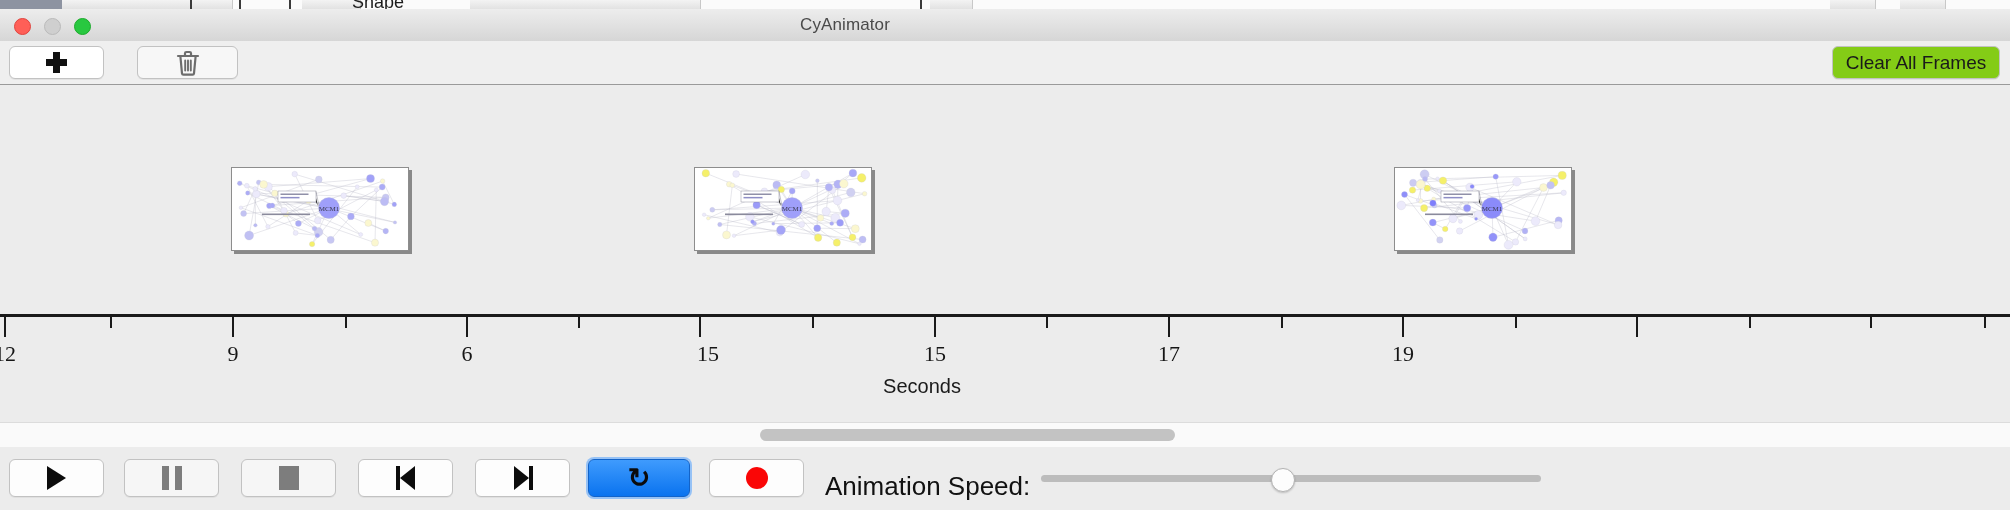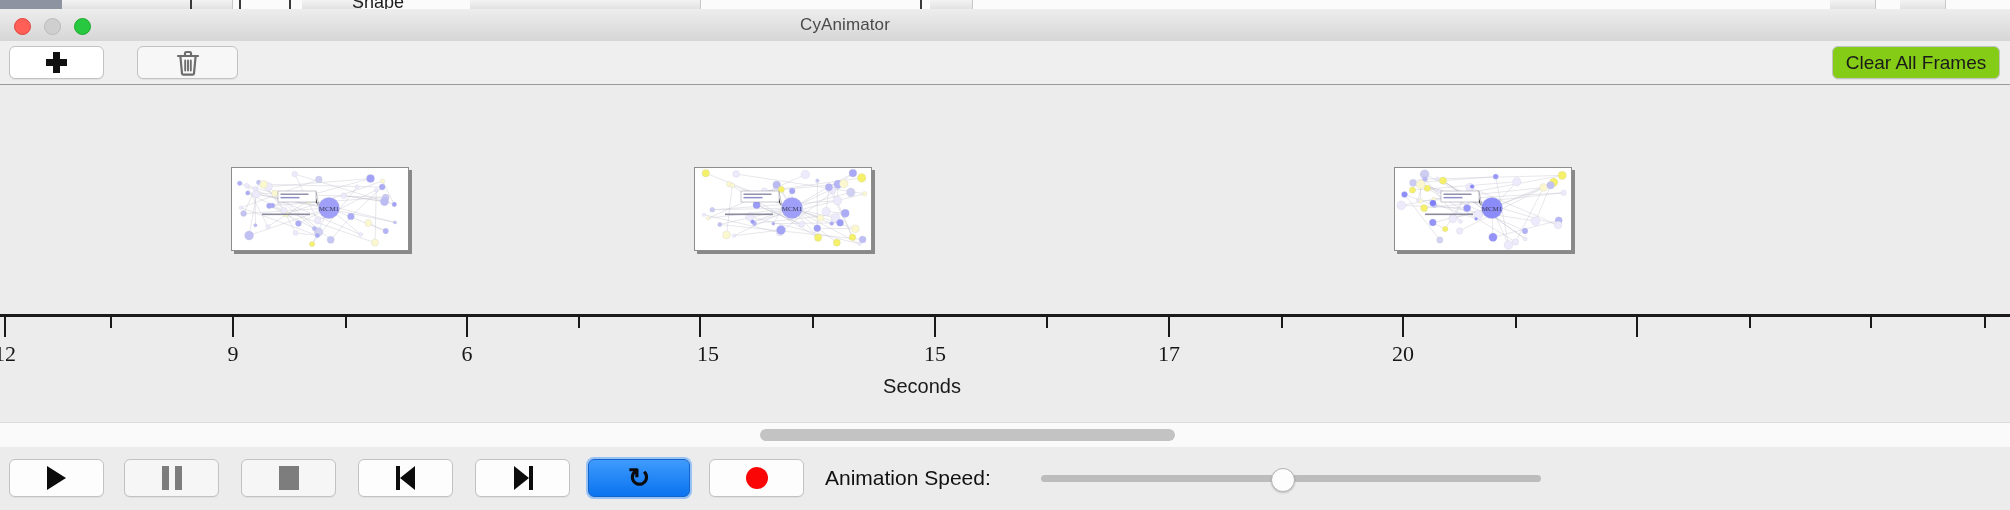--- a/index.html
+++ b/index.html
@@ -262,23 +262,23 @@
     width: 0; height: 0;
     border-left: 15px solid #0c0c0c;
     border-top: 12px solid transparent;
     border-bottom: 12px solid transparent;
   }
   .ico-loop { font-size: 27px; color: #0b0b0b; line-height: 1; font-weight: bold; }
   .ico-rec { width: 22px; height: 22px; border-radius: 50%; background: #fa0606; }
 
   .speed-label {
     position: absolute;
-    left: 825px; top: 12px;
+    left: 825px; top: 20px;
     height: 38px; line-height: 38px;
-    font-size: 21px;
+    font-size: 26px;
     color: #111;
   }
   .slider-track {
     position: absolute;
     left: 1041px; top: 28px;
     width: 500px; height: 7px;
     background: #bcbcbc;
     border-radius: 4px;
   }
   .slider-knob {
@@ -664,21 +664,21 @@
         <div class="tick major" style="left: 699px;"></div>
         <div class="tick-label" style="left: 708px;">15</div>
         <div class="tick minor" style="left: 812px;"></div>
         <div class="tick major" style="left: 934px;"></div>
         <div class="tick-label" style="left: 935px;">15</div>
         <div class="tick minor" style="left: 1046px;"></div>
         <div class="tick major" style="left: 1168px;"></div>
         <div class="tick-label" style="left: 1169px;">17</div>
         <div class="tick minor" style="left: 1281px;"></div>
         <div class="tick major" style="left: 1402px;"></div>
-        <div class="tick-label" style="left: 1403px;">20</div>
+        <div class="tick-label" style="left: 1403px;">19</div>
         <div class="tick minor" style="left: 1515px;"></div>
         <div class="tick major" style="left: 1636px;"></div>
         <div class="tick minor" style="left: 1749px;"></div>
         <div class="tick minor" style="left: 1870px;"></div>
         <div class="tick minor" style="left: 1984px;"></div>
       </div>
     <div class="axis-caption">Seconds</div>
   </div>
 
   <div class="hscroll">

